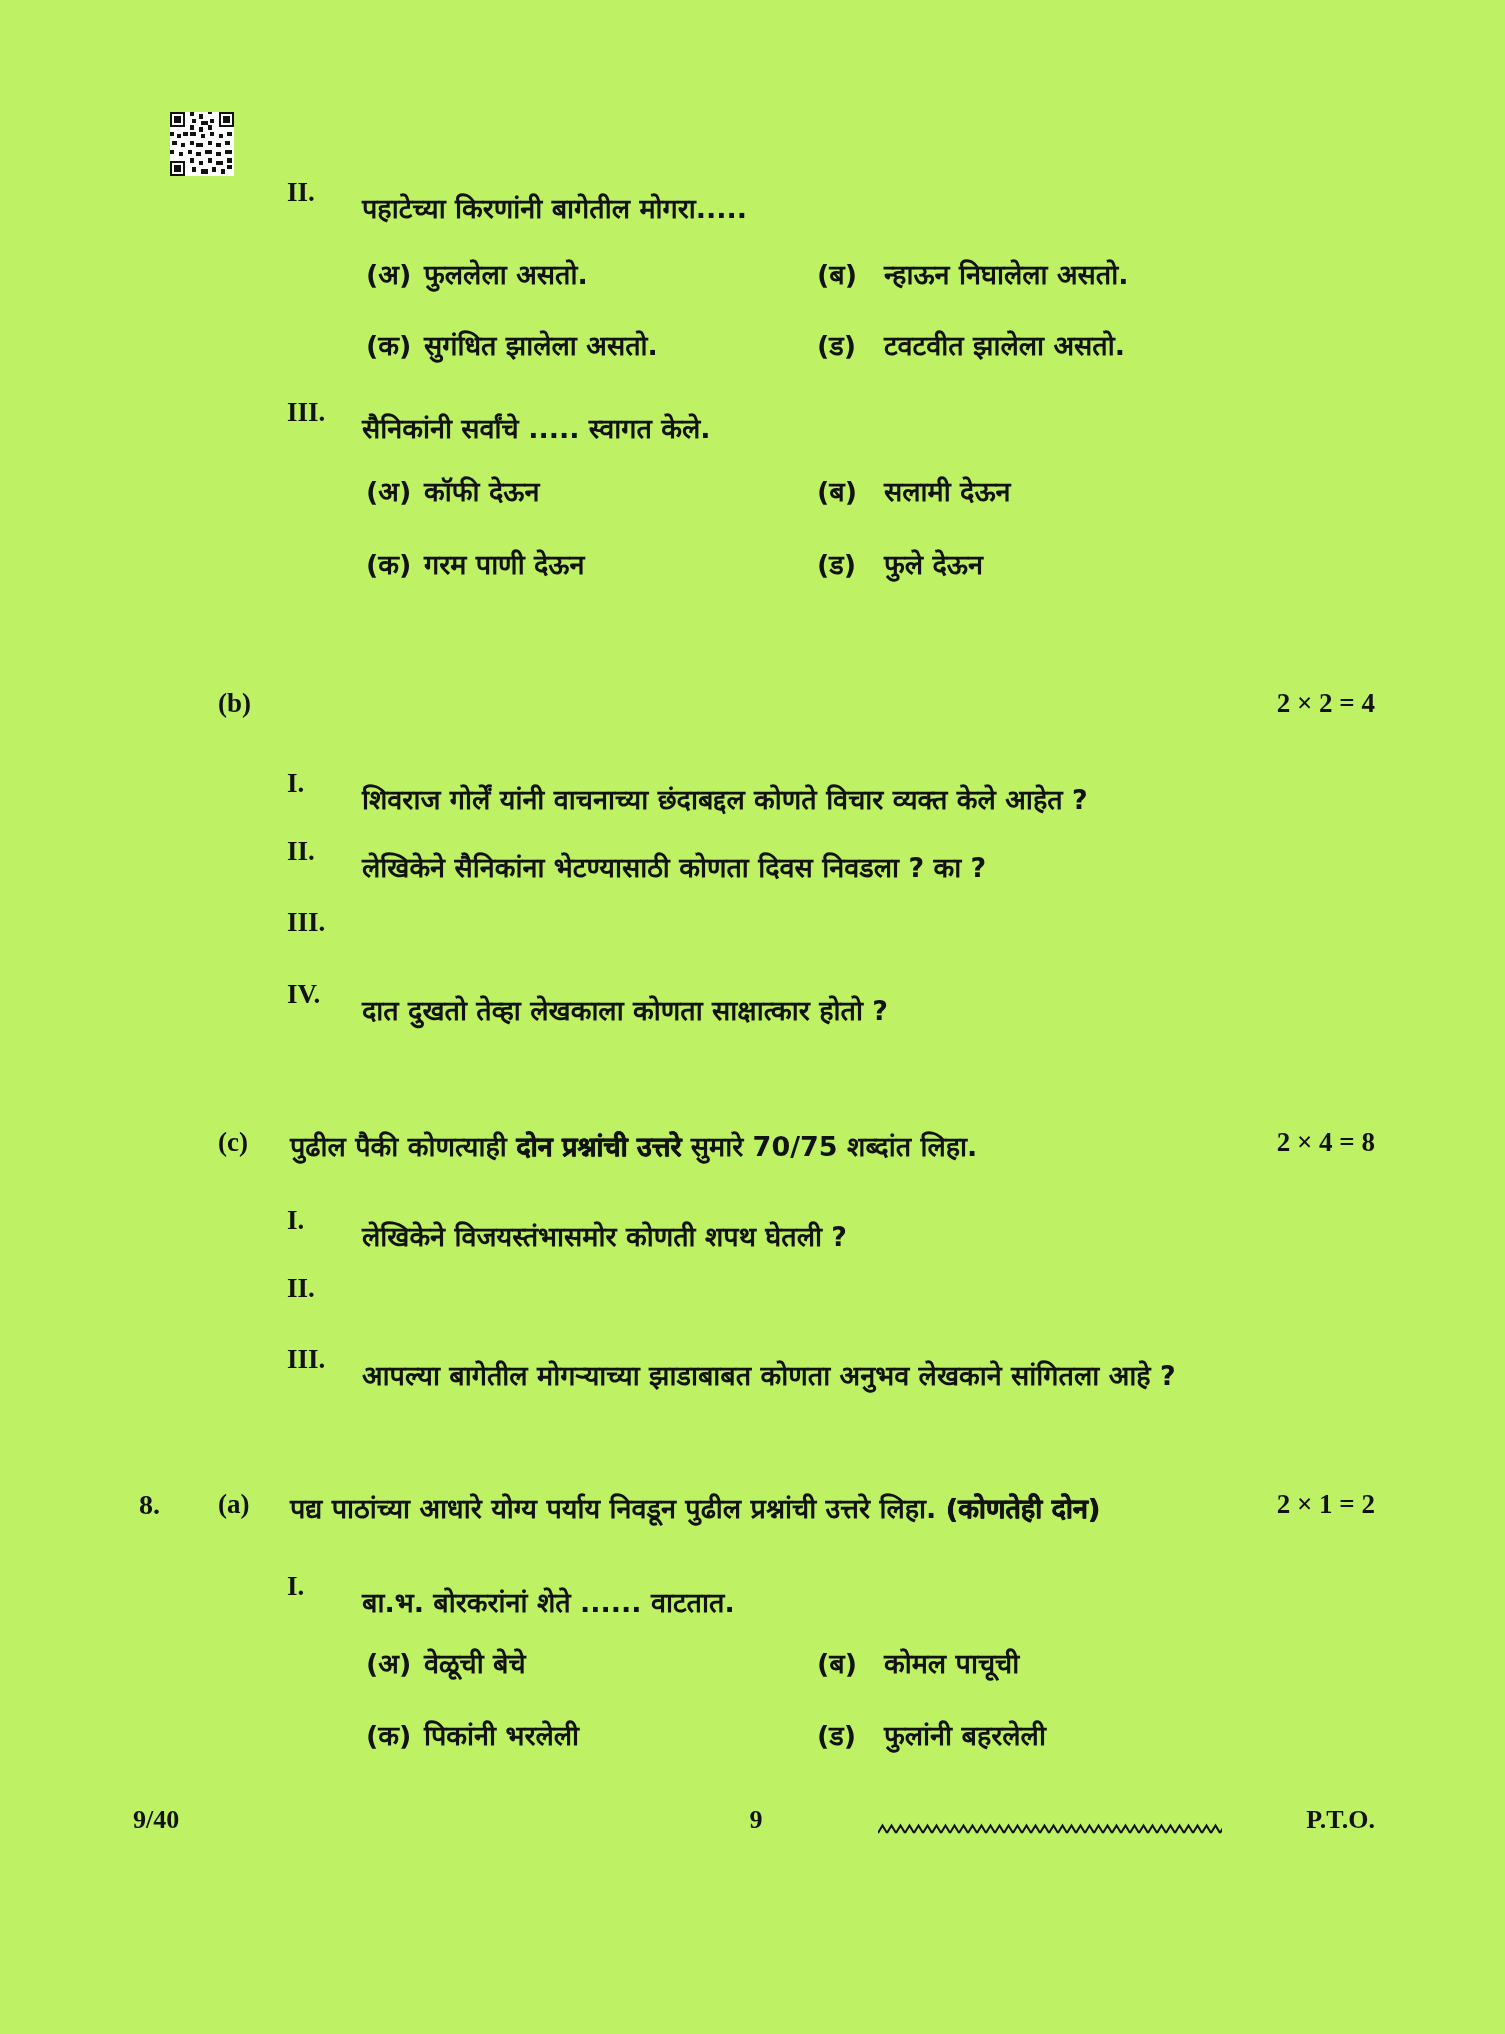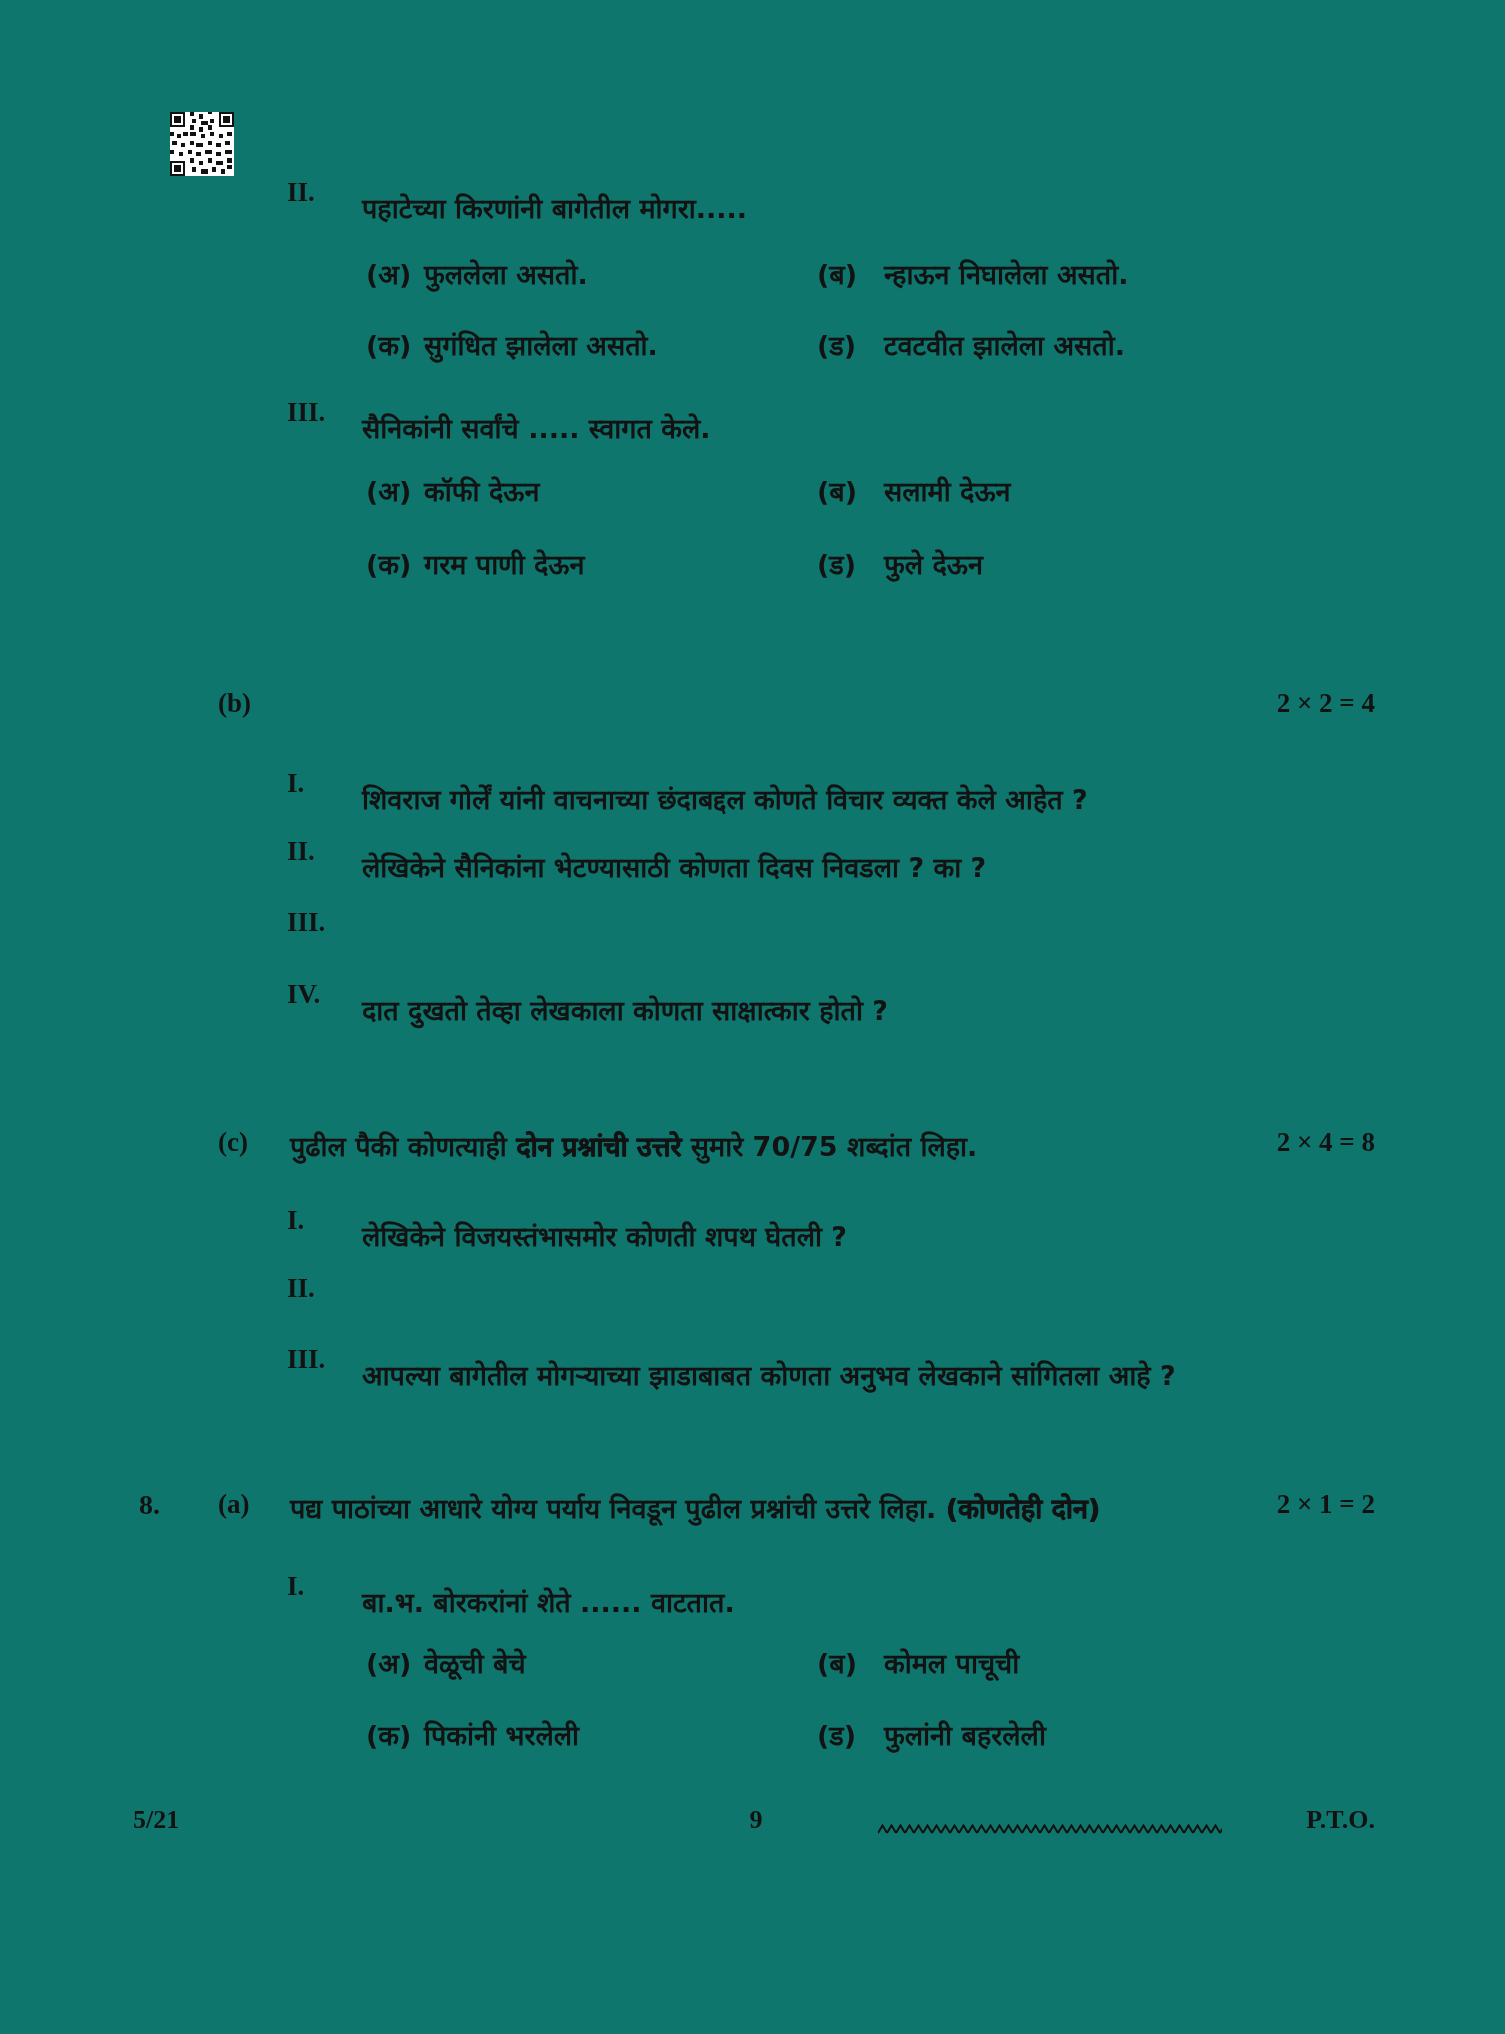--- a/index.html
+++ b/index.html
@@ -1,19 +1,19 @@
 <!DOCTYPE html>
 <html><head>
 <meta charset="utf-8">
 <style>
   html,body{margin:0;padding:0;background:#e8e8e8;}
   .page{
     position:relative;
     width:1505px;height:2034px;
-    background:#0f766e;
+    background:#bef264;
     font-family:"DejaVu Sans",sans-serif;
     color:#121212;
     overflow:hidden;
     margin:0 auto;
   }
   .row{position:absolute;left:0;width:1505px;height:40px;}
   .dev{font-family:"DejaVu Sans",sans-serif;font-weight:700;font-size:27px;white-space:nowrap;}
   .lat{font-family:"Liberation Serif","DejaVu Serif",serif;font-weight:700;font-size:27px;white-space:nowrap;}
   .abs{position:absolute;top:0;}
   .num{left:287px;}
@@ -186,21 +186,21 @@
     <span class="abs dev optR-text">कोमल पाचूची</span>
   </div>
   <div class="row" style="top:1716px">
     <span class="abs dev optL-label">(क)</span>
     <span class="abs dev optL-text">पिकांनी भरलेली</span>
     <span class="abs dev optR-label">(ड)</span>
     <span class="abs dev optR-text">फुलांनी बहरलेली</span>
   </div>
 
   <div class="row" style="top:1805px">
-    <span class="abs lat footer-code">5/21</span>
+    <span class="abs lat footer-code">9/40</span>
     <span class="abs lat footer-page">9</span>
     <span class="abs lat footer-pto">P.T.O.</span>
   </div>
   <svg class="wavy" viewBox="0 0 344 14">
     <defs>
       <pattern id="zz" width="9" height="14" patternUnits="userSpaceOnUse">
         <path d="M0 11 L4.5 3.5 L9 11" fill="none" stroke="#111" stroke-width="2"></path>
       </pattern>
     </defs>
     <rect width="344" height="14" fill="url(#zz)"></rect>

